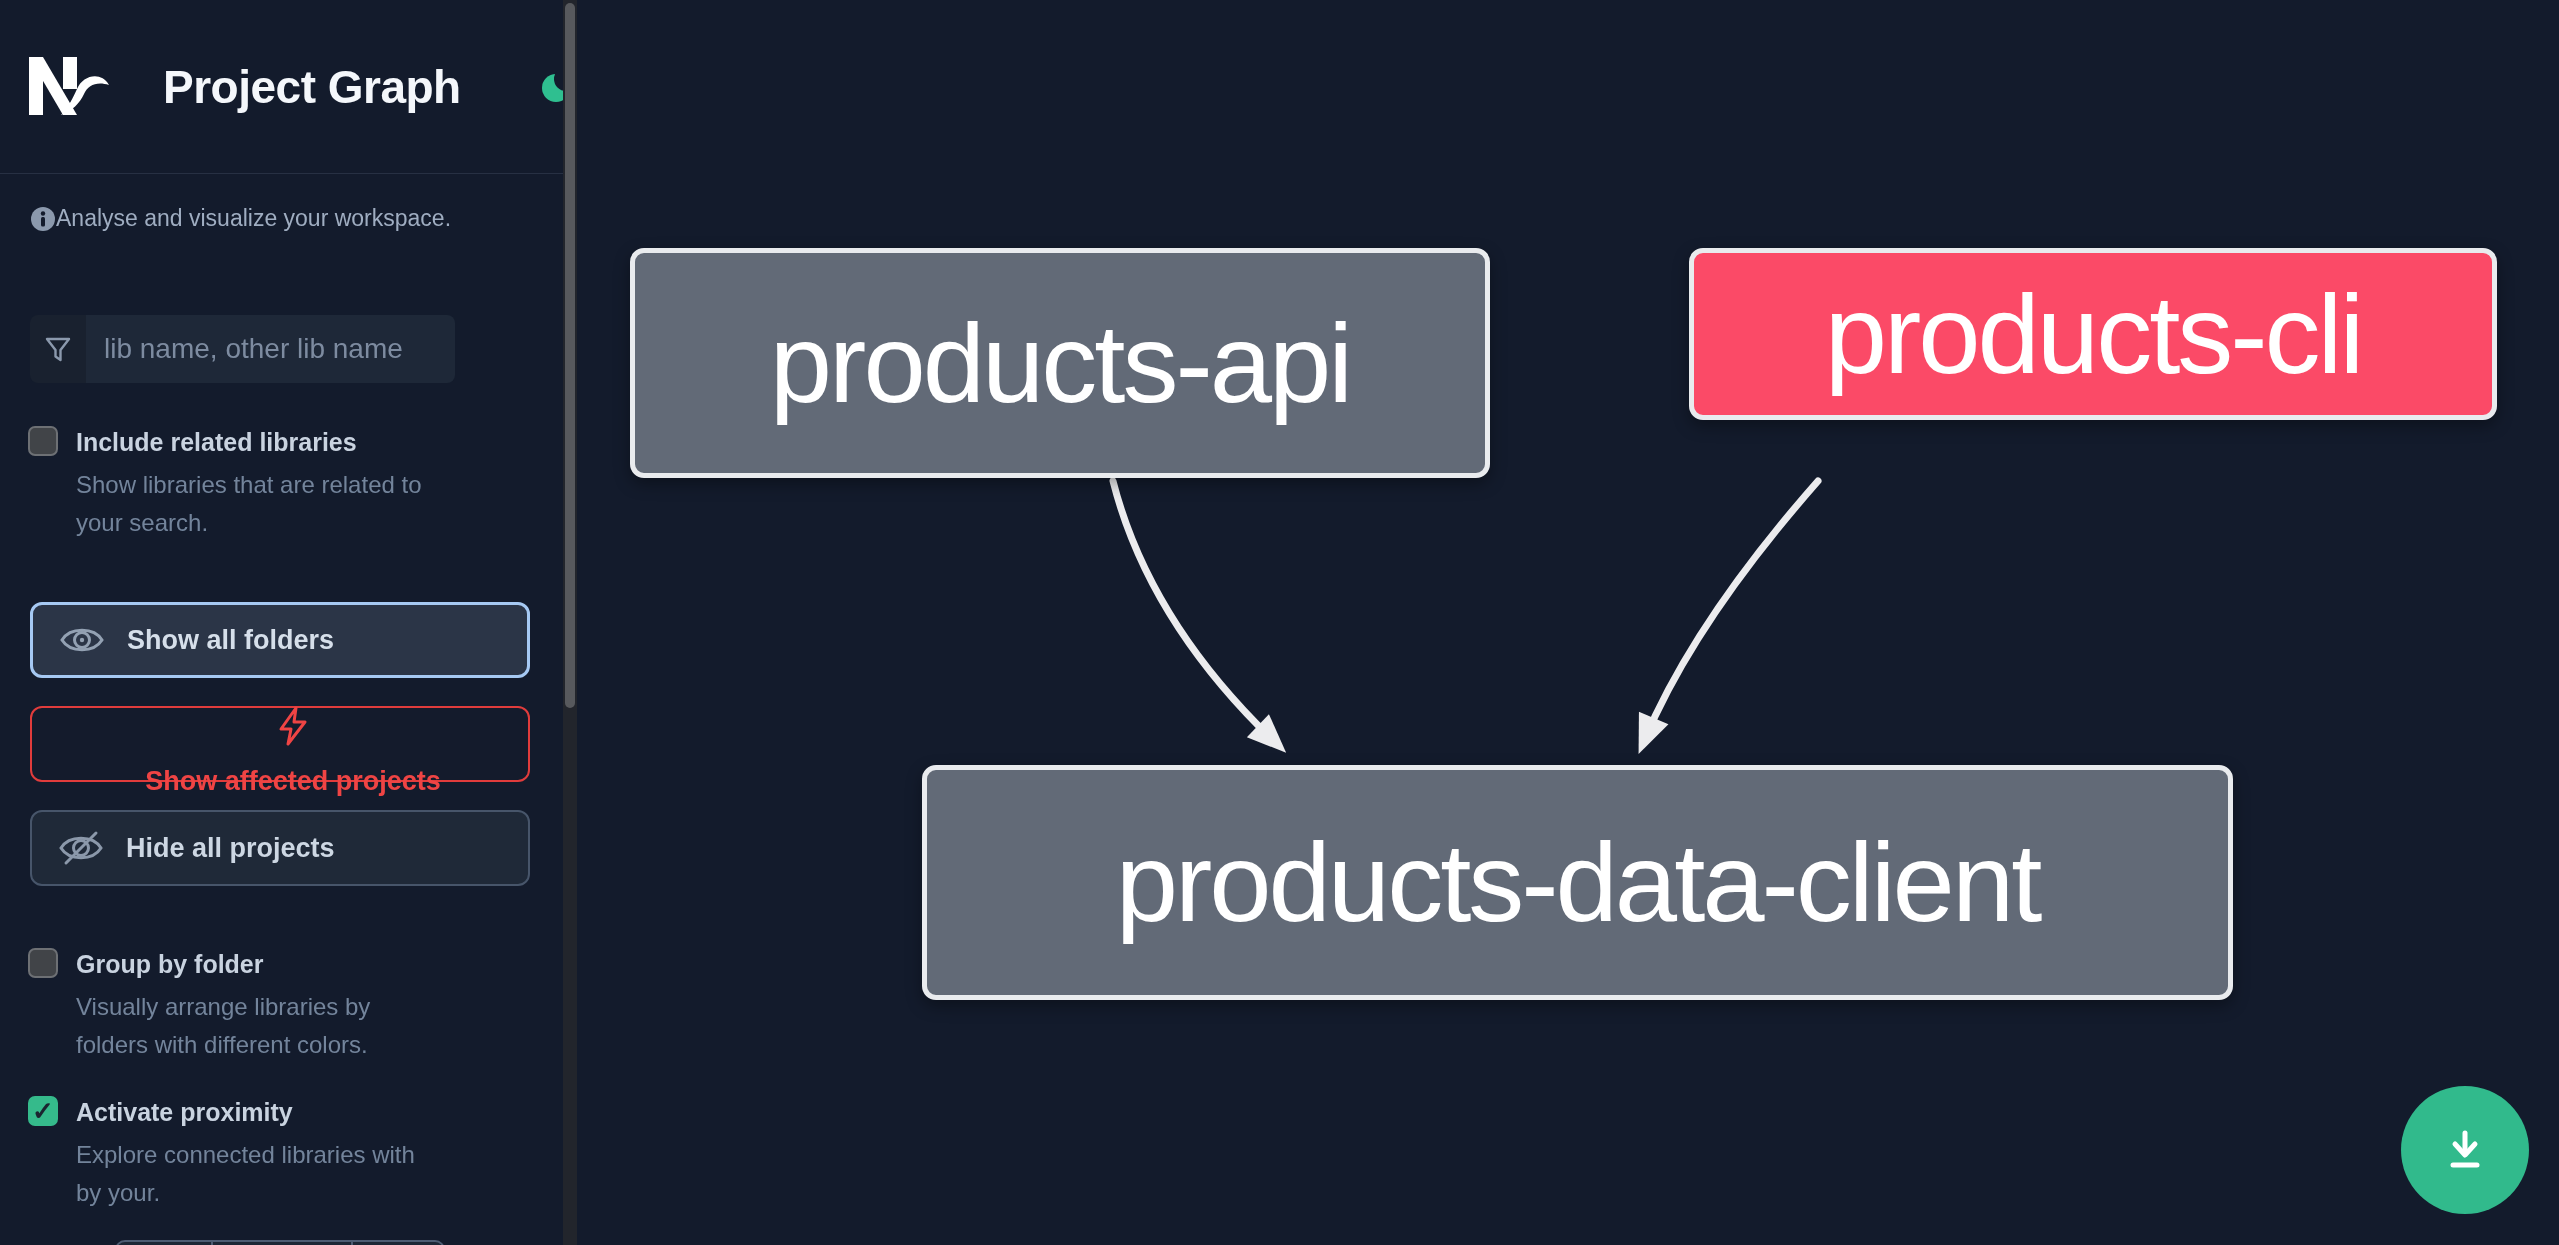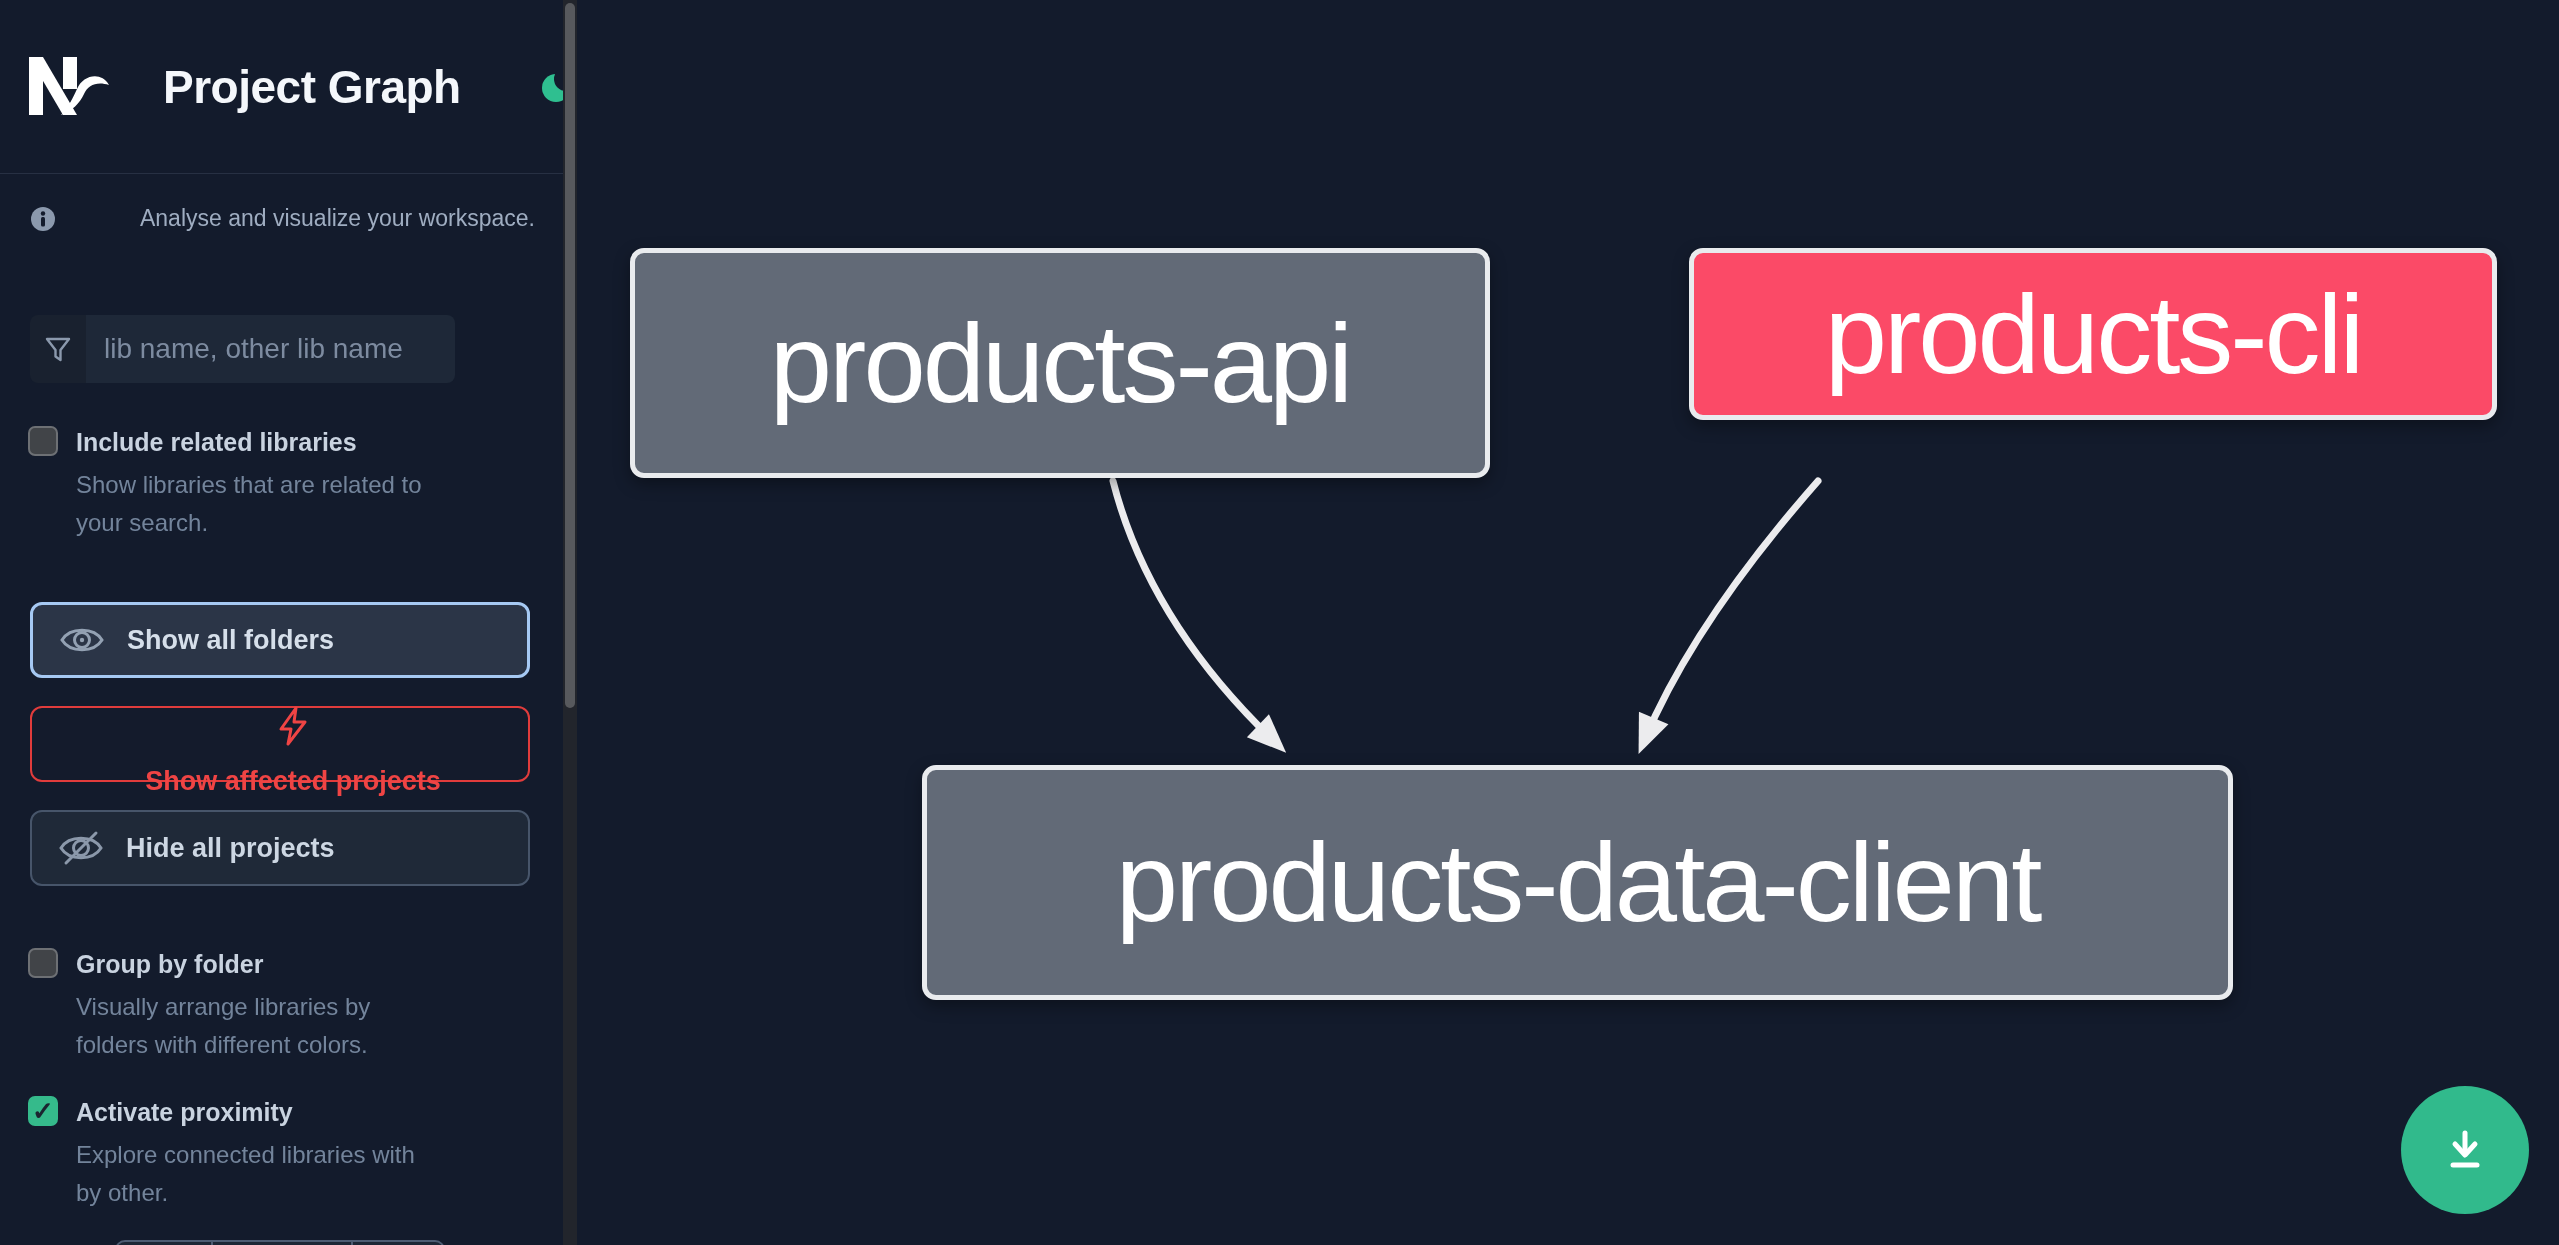--- a/index.html
+++ b/index.html
@@ -24,21 +24,21 @@
   }
   .logo-box { width: 84px; height: 64px; margin-left: 27px; flex: 0 0 auto; }
   .app-title {
     font-size: 46px; font-weight: 700; color: #f4f7fb;
     letter-spacing: -0.5px; margin-left: 52px;
   }
   .theme-toggle { margin-left: 80px; width: 34px; height: 34px; cursor: pointer; }
 
   .tagline-row {
     position: absolute; left: 30px; top: 205px; width: 505px;
-    display: flex; align-items: center; gap: 0; justify-content: space-between;
+    display: flex; align-items: center; gap: 0;
   }
   .tagline-text { font-size: 23px; font-weight: 500; color: #9fadc1; }
 
   .search-box {
     position: absolute; left: 30px; top: 315px; width: 425px; height: 68px;
     display: flex; border-radius: 8px; overflow: hidden;
   }
   .search-icon-cell {
     width: 56px; background: #19212f; display: flex; align-items: center; justify-content: center;
     flex: 0 0 auto;
@@ -218,21 +218,21 @@
       </div>
     </div>
 
     <div class="check-row" style="top:1096px;">
       <div class="cb checked">
         <span>✓</span>
       </div>
       <span class="cb-label">Activate proximity</span>
       <div class="cb-desc">
         <div>Explore connected libraries with</div>
-        <div>by other.</div>
+        <div>by your.</div>
       </div>
     </div>
 
     <div class="stepper">
       <div class="seg seg1"></div>
       <div class="seg seg2"></div>
       <div class="seg seg3"></div>
     </div>
   </aside>
 

